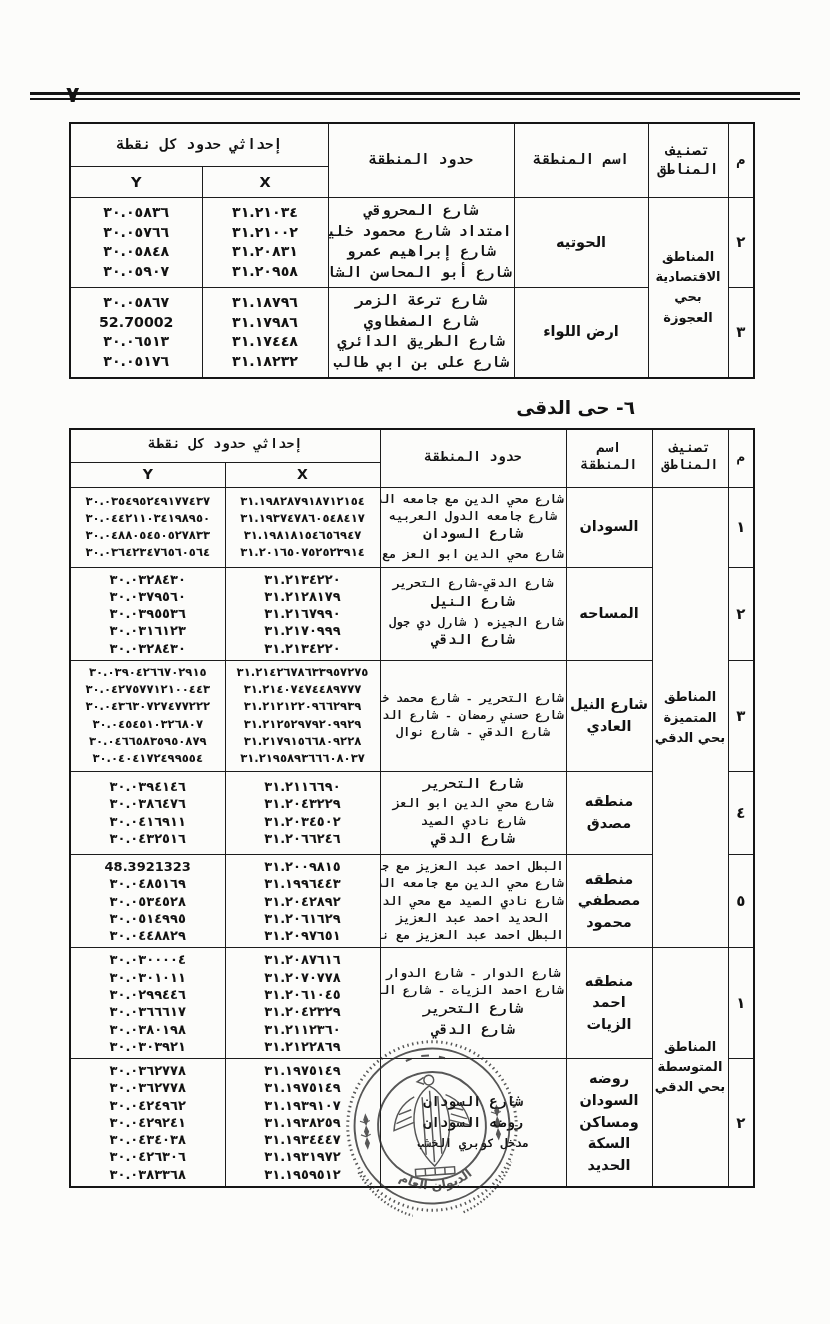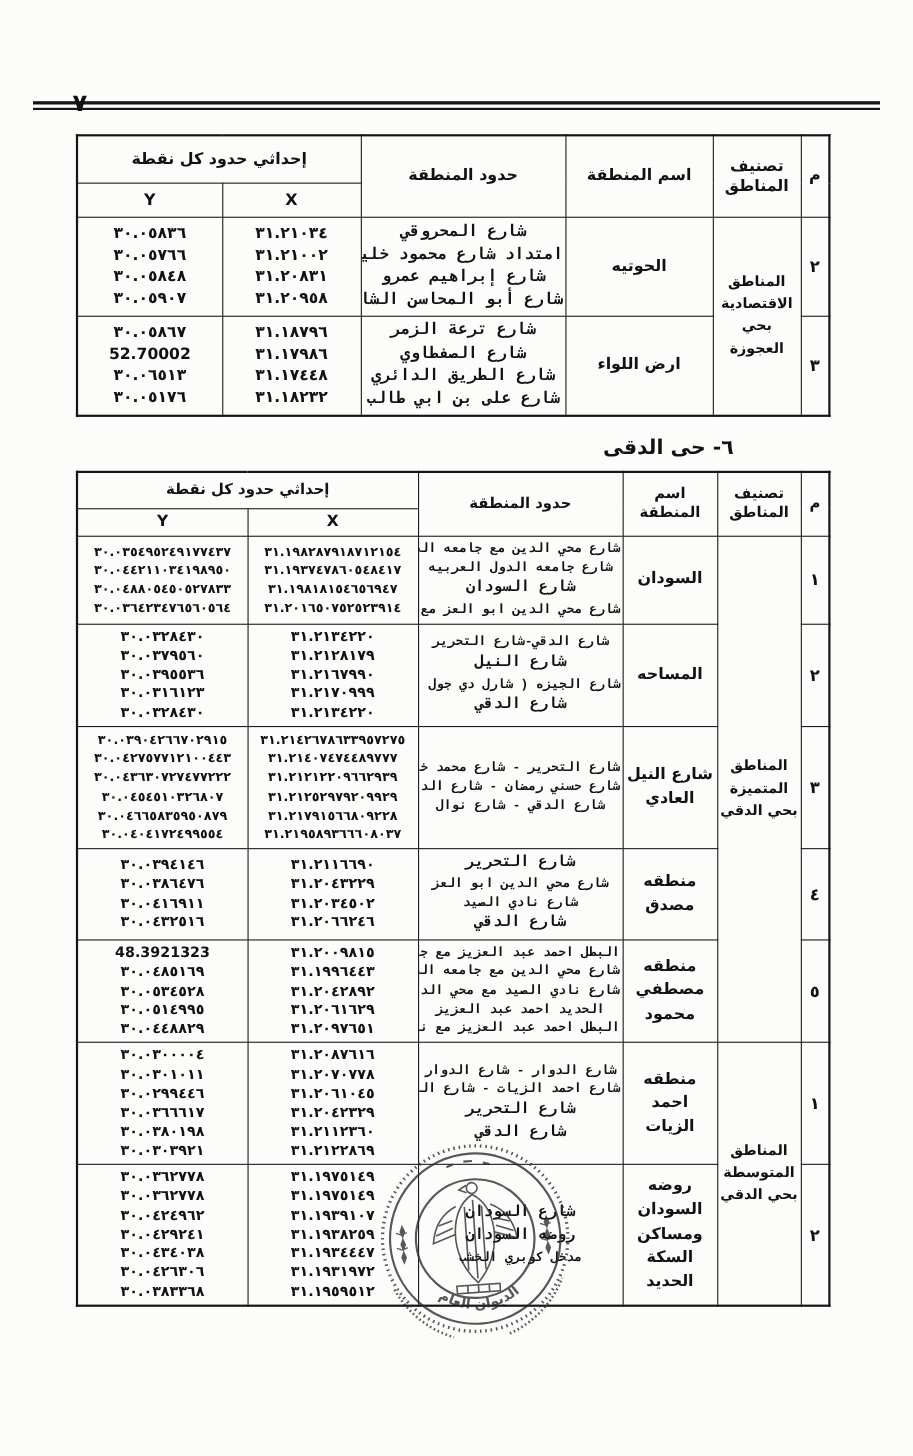--- a/index.html
+++ b/index.html
@@ -27,37 +27,37 @@
   }
   .t1{margin-top:22px;}
   .t2{margin-top:8px;}
   table.gz th,table.gz td{
     border:1.6px solid #1c1c1c;vertical-align:middle;text-align:center;
     padding:3px 2px;overflow:hidden;
   }
   thead th{font-weight:bold;line-height:1.25;}
   .t1 thead th{font-size:14.5px;}
   .t2 thead th{font-size:13.5px;}
-  .th-coords{height:36px;}
+  .th-coords{height:36px;font-family:Liberation Mono, monospace;}
   .t2 .th-coords{height:26px;}
   .th-xy{height:24px;font-size:15px;}
   .t2 .th-xy{height:18px;font-size:14px;}
   .td-idx{font-weight:bold;font-size:15px;}
   .td-class{font-weight:bold;font-size:13px;line-height:1.55;padding:4px 3px;}
   .td-name{font-weight:bold;font-size:14.5px;line-height:1.5;padding:4px 3px;}
   .td-bounds{text-align:right;padding:5px 8px 5px 3px;}
   .bline{font-weight:bold;font-size:13.8px;line-height:1.52;white-space:nowrap;font-family:Liberation Mono, monospace;}
   .t1 .bline{font-size:14.6px;line-height:1.42;}
   .td-num{padding:4px 1px;}
   .num{font-weight:bold;direction:ltr;unicode-bidi:isolate;}
   .t1 .num{font-size:14.2px;line-height:1.38;}
   .t2 .num{font-size:13px;line-height:1.33;}
   .t2 .num-long{font-size:11.6px;line-height:1.49;}
   .section-heading{
-    text-align:right;margin:18px 88px 10px 0;
+    text-align:right;margin:18px 120px 10px 0;
     font-size:18.5px;font-weight:bold;
   }
   .stamp{
     position:absolute;left:334px;top:1028px;width:196px;height:196px;
     opacity:.78;pointer-events:none;transform:rotate(-4deg);z-index:5;
   }
 </style>
 </head>
 <body>
 

